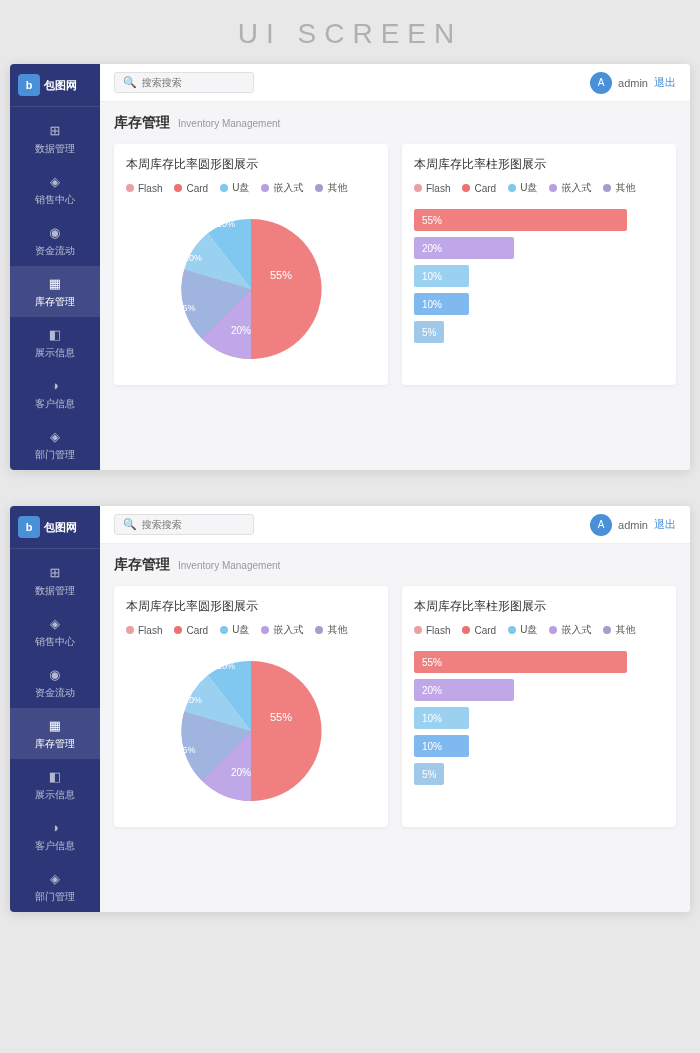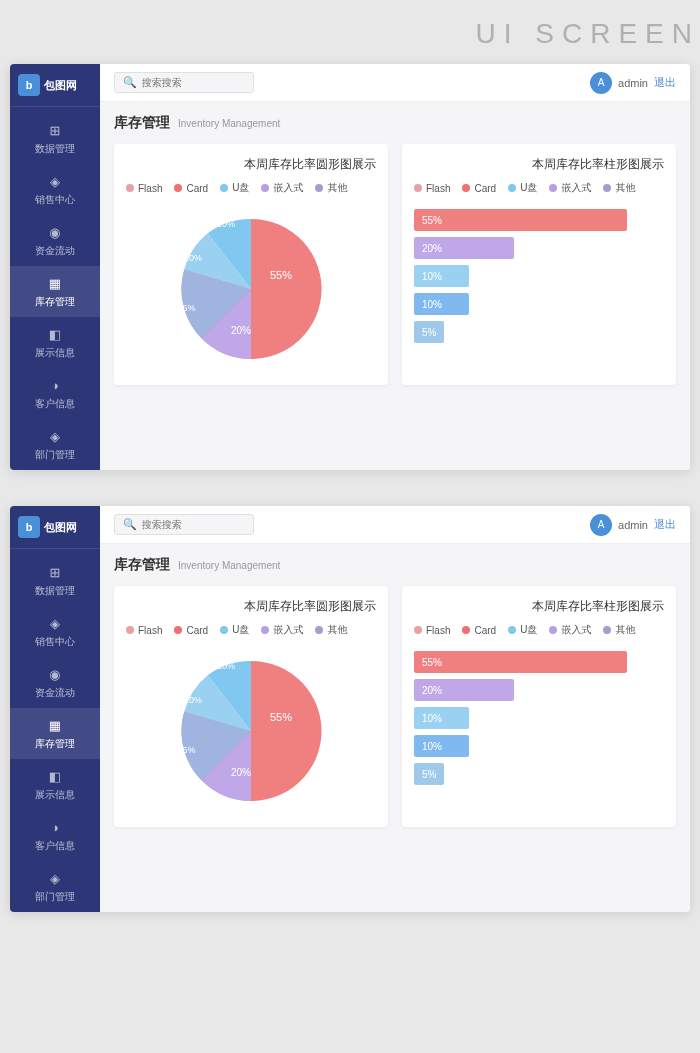--- a/index.html
+++ b/index.html
@@ -4,21 +4,21 @@
   <style>
     * { box-sizing: border-box; margin: 0; padding: 0; }
     body {
       background: #e8e8e8;
       font-family: 'Microsoft YaHei', Arial, sans-serif;
       width: 700px;
       min-height: 1053px;
     }
 
     .page-title {
-      text-align: right;
+      text-align: center;
       padding: 18px 0 14px;
       font-size: 28px;
       font-weight: 300;
       letter-spacing: 8px;
       color: #b0b0b0;
       background: #e8e8e8;
     }
 
     .screen-wrapper {
       background: #e8e8e8;
@@ -183,21 +183,20 @@
     }
 
     .page-heading-en {
       font-size: 10px;
       color: #999;
     }
 
     .charts-row {
       display: flex;
       gap: 14px;
-      text-align: right;
     }
 
     .chart-card {
       background: white;
       border-radius: 4px;
       padding: 12px;
       flex: 1;
       box-shadow: 0 1px 4px rgba(0,0,0,0.06);
     }
 

